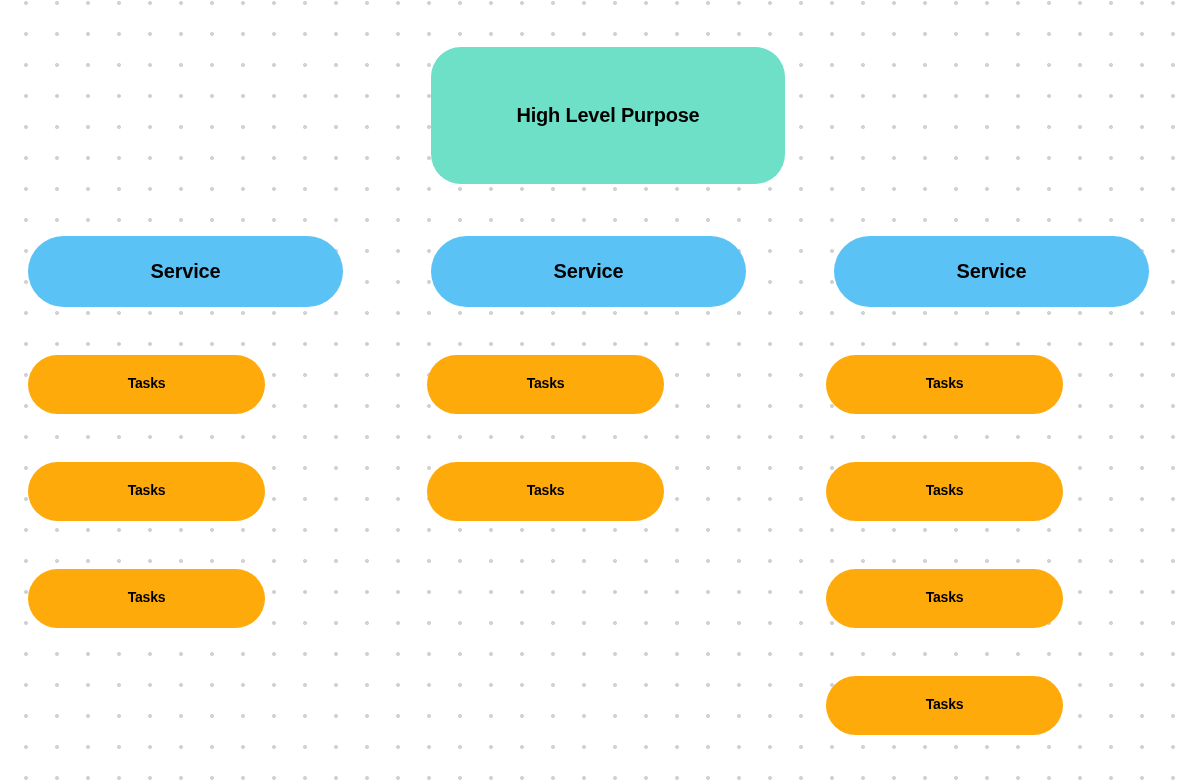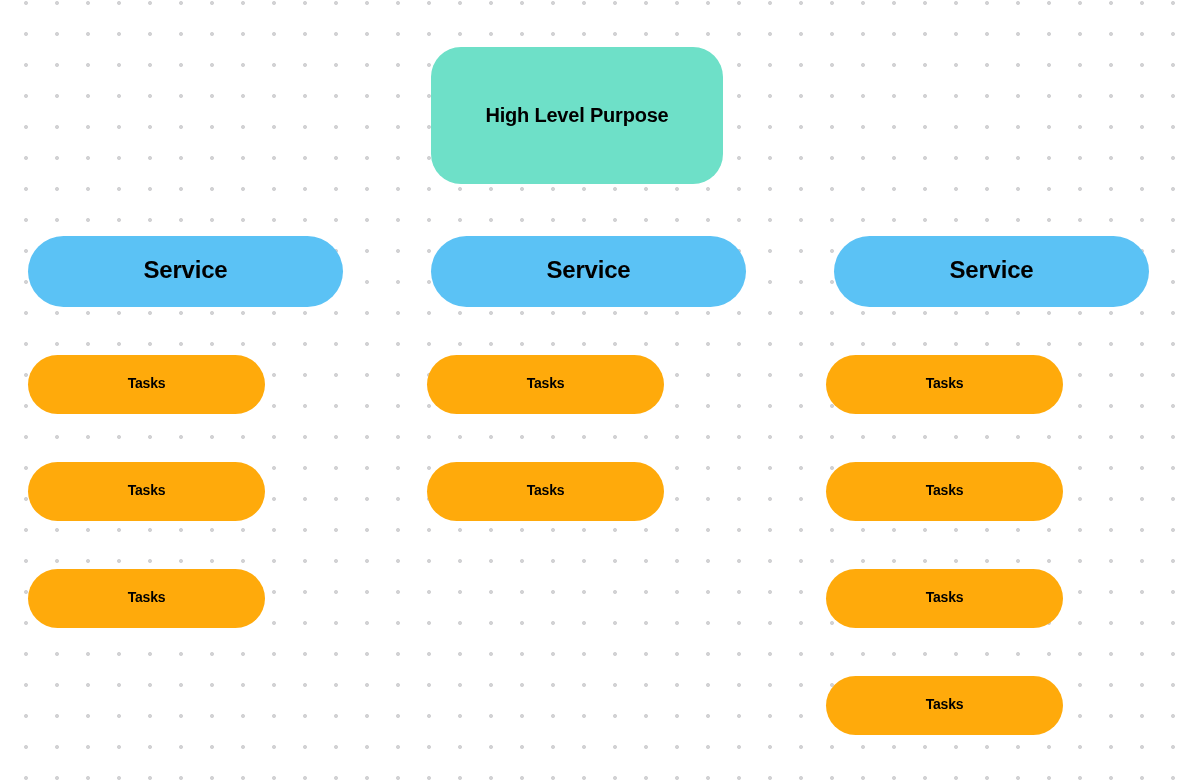--- a/index.html
+++ b/index.html
@@ -38,38 +38,38 @@
     -webkit-font-smoothing: antialiased;
   }
   .node-purpose {
     background: #6ee0c8;
     border-radius: 30px;
     font-size: 20px;
   }
   .node-service {
     background: #5bc2f5;
     border-radius: 36px;
-    font-size: 24px;
+    font-size: 20px;
   }
   .node-task {
     background: #ffaa0b;
     border-radius: 30px;
     font-size: 14px;
   }
   
   .node .label {
     display: block;
     transform: translateY(-1px);
   }
 </style>
 </head>
 <body>
 
 <div id="canvas" style="width: 1178px; height: 783px; background-color: rgb(255, 255, 255); background-size: 31px 31px;">
-    <div class="node node-purpose" style="left: 431px; top: 47px; width: 292px; height: 137px;">
+    <div class="node node-purpose" style="left: 431px; top: 47px; width: 354px; height: 137px;">
       <span class="label">High Level Purpose</span>
     </div>
     <div class="node node-service" style="left: 28px; top: 236px; width: 315px; height: 71px;">
       <span class="label">Service</span>
     </div>
     <div class="node node-task" style="left: 28px; top: 355px; width: 237px; height: 59px;">
       <span class="label">Tasks</span>
     </div>
     <div class="node node-task" style="left: 28px; top: 462px; width: 237px; height: 59px;">
       <span class="label">Tasks</span>

